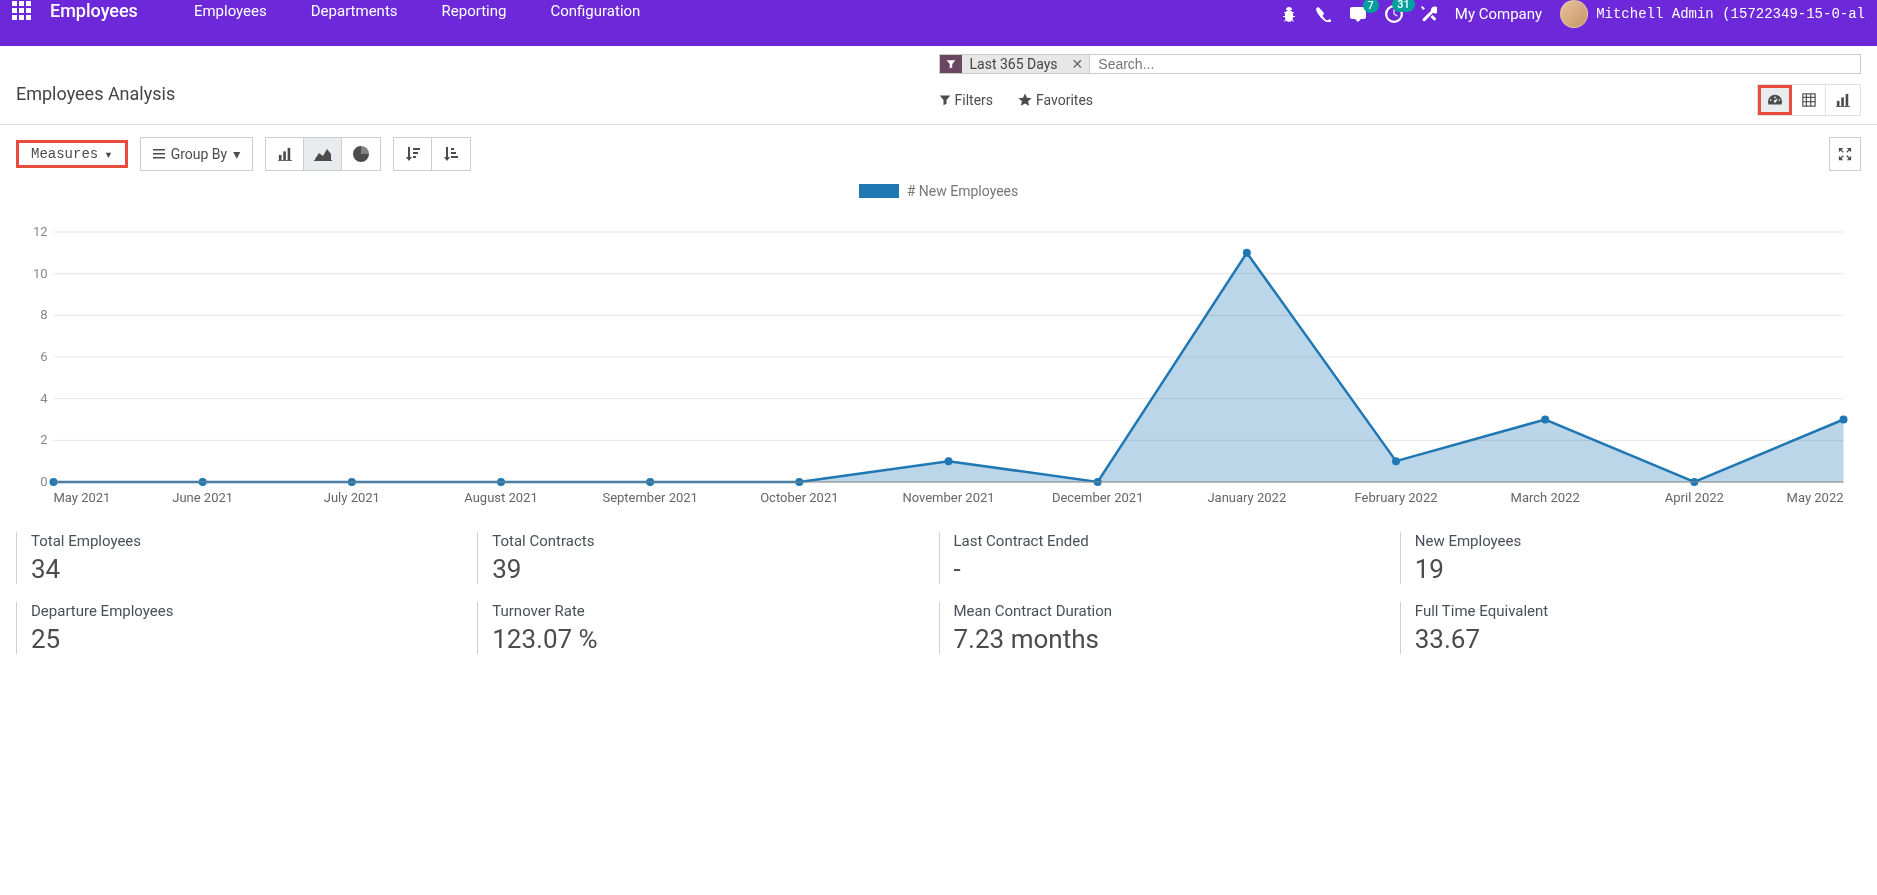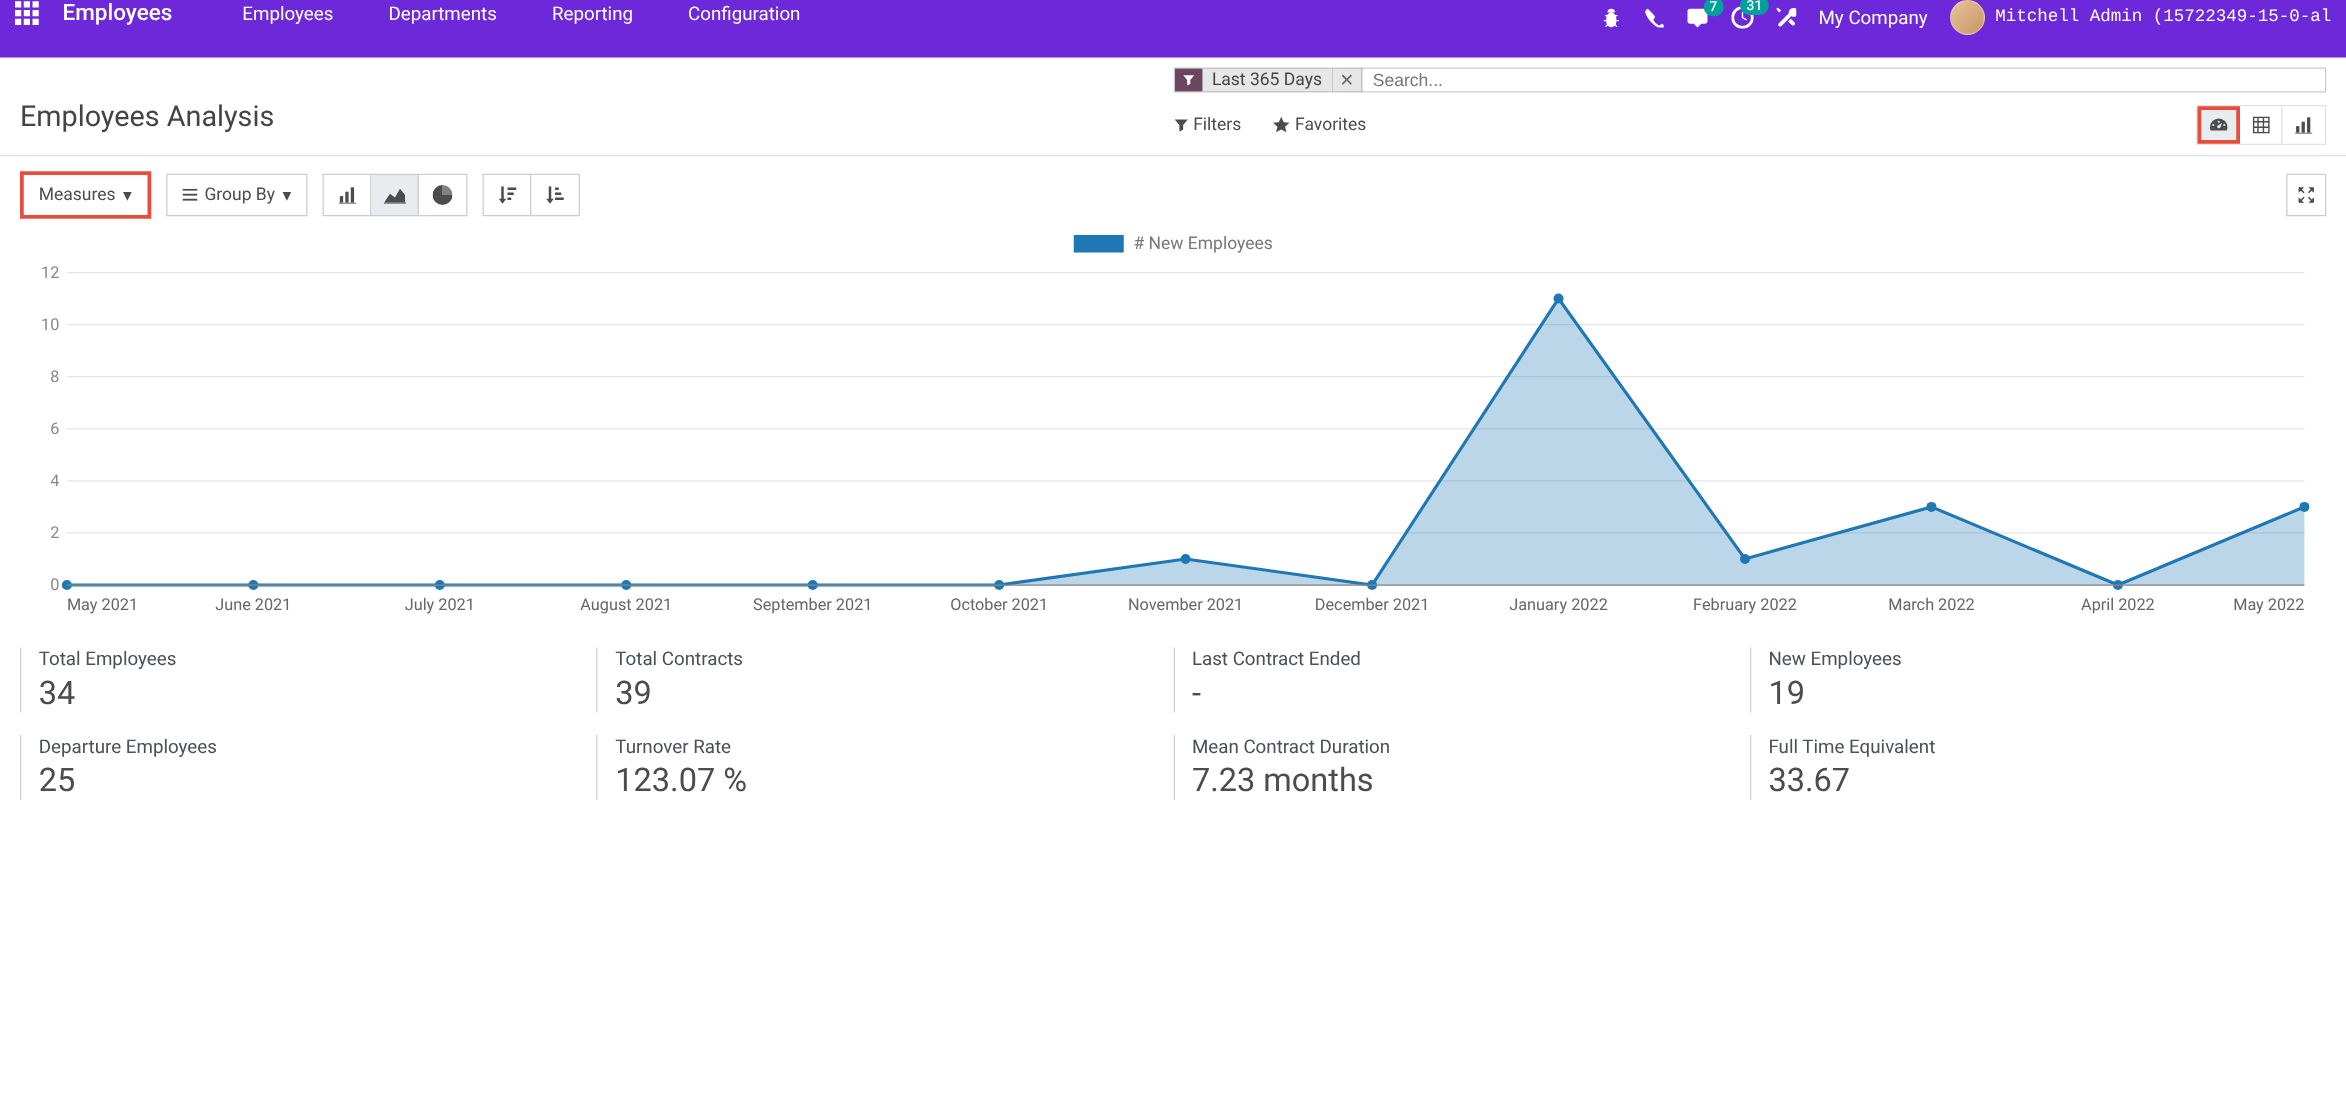--- a/index.html
+++ b/index.html
@@ -14,21 +14,21 @@
     .nav-link { color: #fff; text-decoration: none; padding: 0 18px; font-size: 15px; cursor: pointer; }
     .nav-right { margin-left: auto; display: flex; align-items: center; gap: 18px; }
     .nav-icon { color: #fff; font-size: 16px; cursor: pointer; position: relative; display:flex; align-items:center; }
     .badge { position: absolute; top: -8px; right: -12px; background: #00a09d; color: #fff; font-size: 11px; padding: 1px 5px; border-radius: 9px; font-weight:500; }
     .avatar { width: 28px; height: 28px; border-radius: 50%; background: linear-gradient(135deg,#e8c29a,#c99568); display:inline-block; border:1px solid rgba(255,255,255,0.3); }
     .user { display:flex; align-items:center; gap:8px; cursor:pointer;font-family:Liberation Mono, monospace; }
     
     
     .control-bar { padding: 8px 16px; border-bottom: 1px solid #dee2e6; }
     .cb-row { display:flex; align-items:center; }
-    .title { font-size: 23px; color:#444; flex:0 0 50%;margin-top:16px; }
+    .title { font-size: 18px; color:#444; flex:0 0 50%;margin-top:16px; }
     .search-area { flex:1; display:flex; flex-direction:column; }
     .search-box { display:flex; align-items:center; border:1px solid #ccc; height:20px; width:100%; }
     .filter-tag { display:flex; align-items:center; background:#875a7b; color:#fff; height:100%; border-right:1px solid #ccc; }
     .filter-tag .ft-icon { background:#6b4661; padding:0 6px; height:100%; display:flex; align-items:center; }
     .filter-tag .ft-label { padding:0 8px; color:#444; background:#e7e7e7; height:100%; display:flex; align-items:center; }
     .filter-tag .ft-close { color:#666; background:#e7e7e7; padding:0 6px; cursor:pointer; height:100%; display:flex; align-items:center; }
     .search-input { border:none; outline:none; flex:1; padding:0 8px; font-size:14px; color:#6c757d; }
     .filters-row { display:flex; align-items:center; gap:25px; margin-top:10px; font-size:14px; color:#4c4c4c; justify-content:space-between; }
     .filters-left { display:flex; gap:25px; }
     .filters-left span { cursor:pointer; display:flex; align-items:center; gap:4px; }
@@ -44,21 +44,21 @@
     .toolbar { display:flex; align-items:center; padding:12px 16px; gap:12px; }
     .btn { border:1px solid #ccc; background:#fff; padding:6px 12px; font-size:14px; color:#4c4c4c; cursor:pointer; display:flex; align-items:center; gap:6px; height:34px; }
     .btn-group { display:flex; border:1px solid #ccc; height:34px; }
     .btn-group .ibtn { width:38px; display:flex; align-items:center; justify-content:center; cursor:pointer; border-right:1px solid #ccc; }
     .btn-group .ibtn:last-child { border-right:none; }
     .btn-group .ibtn.active { background:#e9ecef; }
     .spacer { flex:1; }
     
     
     .chart-container { padding: 0 16px 10px 16px; }
-    .legend-top { text-align:center; color:#777; margin-bottom:5px; display:flex; justify-content:center; align-items:center; gap:8px; }
+    .legend-top { text-align:center; color:#777; margin-bottom:23px; display:flex; justify-content:center; align-items:center; gap:8px; }
     .legend-swatch { width:40px; height:14px; background:#1f77b4; display:inline-block; }
     .chart-svg { width:100%; height:290px; display:block; }
     
     
     .metrics { display:flex; padding: 10px 16px; gap: 16px; }
     .metrics-left { display:grid; grid-template-columns: repeat(4, 1fr); row-gap:18px; column-gap:0; flex:1; }
     .metric { border-left:1px solid #d0d0d0; padding:0 14px; }
     .metric-label { font-size:15px; color:#495057; margin-bottom:4px; }
     .metric-value { font-size:26px; color:#4c4c4c; }
     .departure { width:430px; padding-left:20px; }
@@ -180,21 +180,21 @@
                 <line x1="0" y1="15.5" x2="16" y2="15.5" stroke="#4c4c4c"></line>
               </svg>
           </div>
         </div>
       </div>
     </div>
   </div>
 </div>
 
 <div class="toolbar">
-  <div class="btn highlight-red" style="height:38px;">
+  <div class="btn highlight-red" style="height:28px;font-family:Liberation Mono, monospace;">
     <span>Measures</span>
     <span>▾</span>
   </div>
   <div class="btn">
     <svg width="12" height="10" viewBox="0 0 12 10" fill="#4c4c4c">
         <rect y="0" width="12" height="1.5"></rect>
         <rect y="4" width="12" height="1.5"></rect>
         <rect y="8" width="12" height="1.5"></rect>
       </svg>
     <span>Group By</span>

